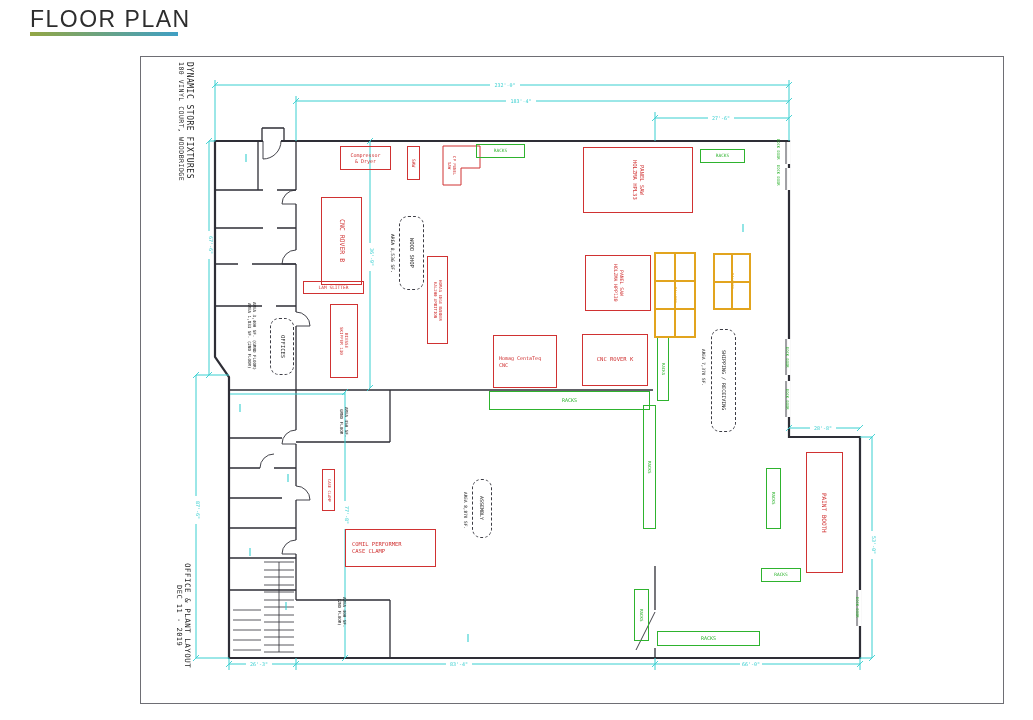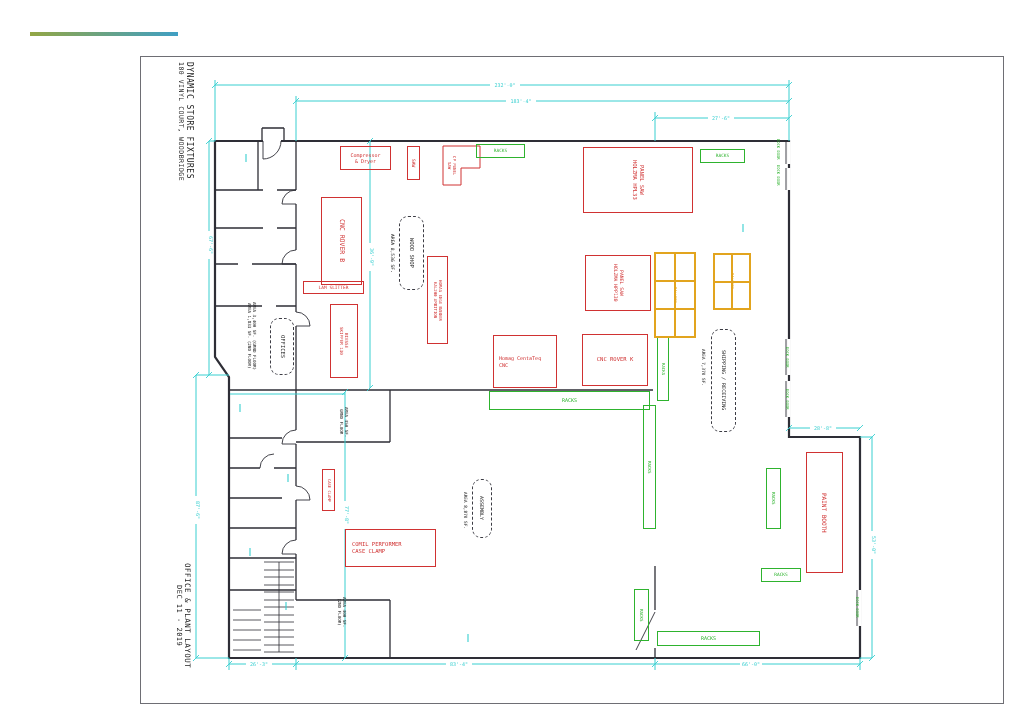--- a/index.html
+++ b/index.html
@@ -31,20 +31,21 @@
   .dwg{position:absolute;left:158px;top:538px;width:34px;height:156px;color:#1d1d1d;text-align:center;}
   .dwg span{display:block;letter-spacing:0.5px;}
   svg{position:absolute;left:0;top:0;}
   svg text{font-family:"DejaVu Sans Mono",monospace;fill:var(--cyan);font-size:5px;}
 </style>
 </head>
 <body>
 
 <div class="stage">
 
+  <h1 class="page-title">FLOOR PLAN</h1>
   <div class="title-underline"></div>
 
   <div class="sheet"></div>
 
   <div class="proj vt">
     <span style="font-size:8px">DYNAMIC STORE FIXTURES</span>
     <span style="font-size:6.5px">180 VINYL COURT, WOODBRIDGE</span>
   </div>
   <div class="dwg vt">
     <span style="font-size:7.5px">OFFICE &amp; PLANT LAYOUT</span>

